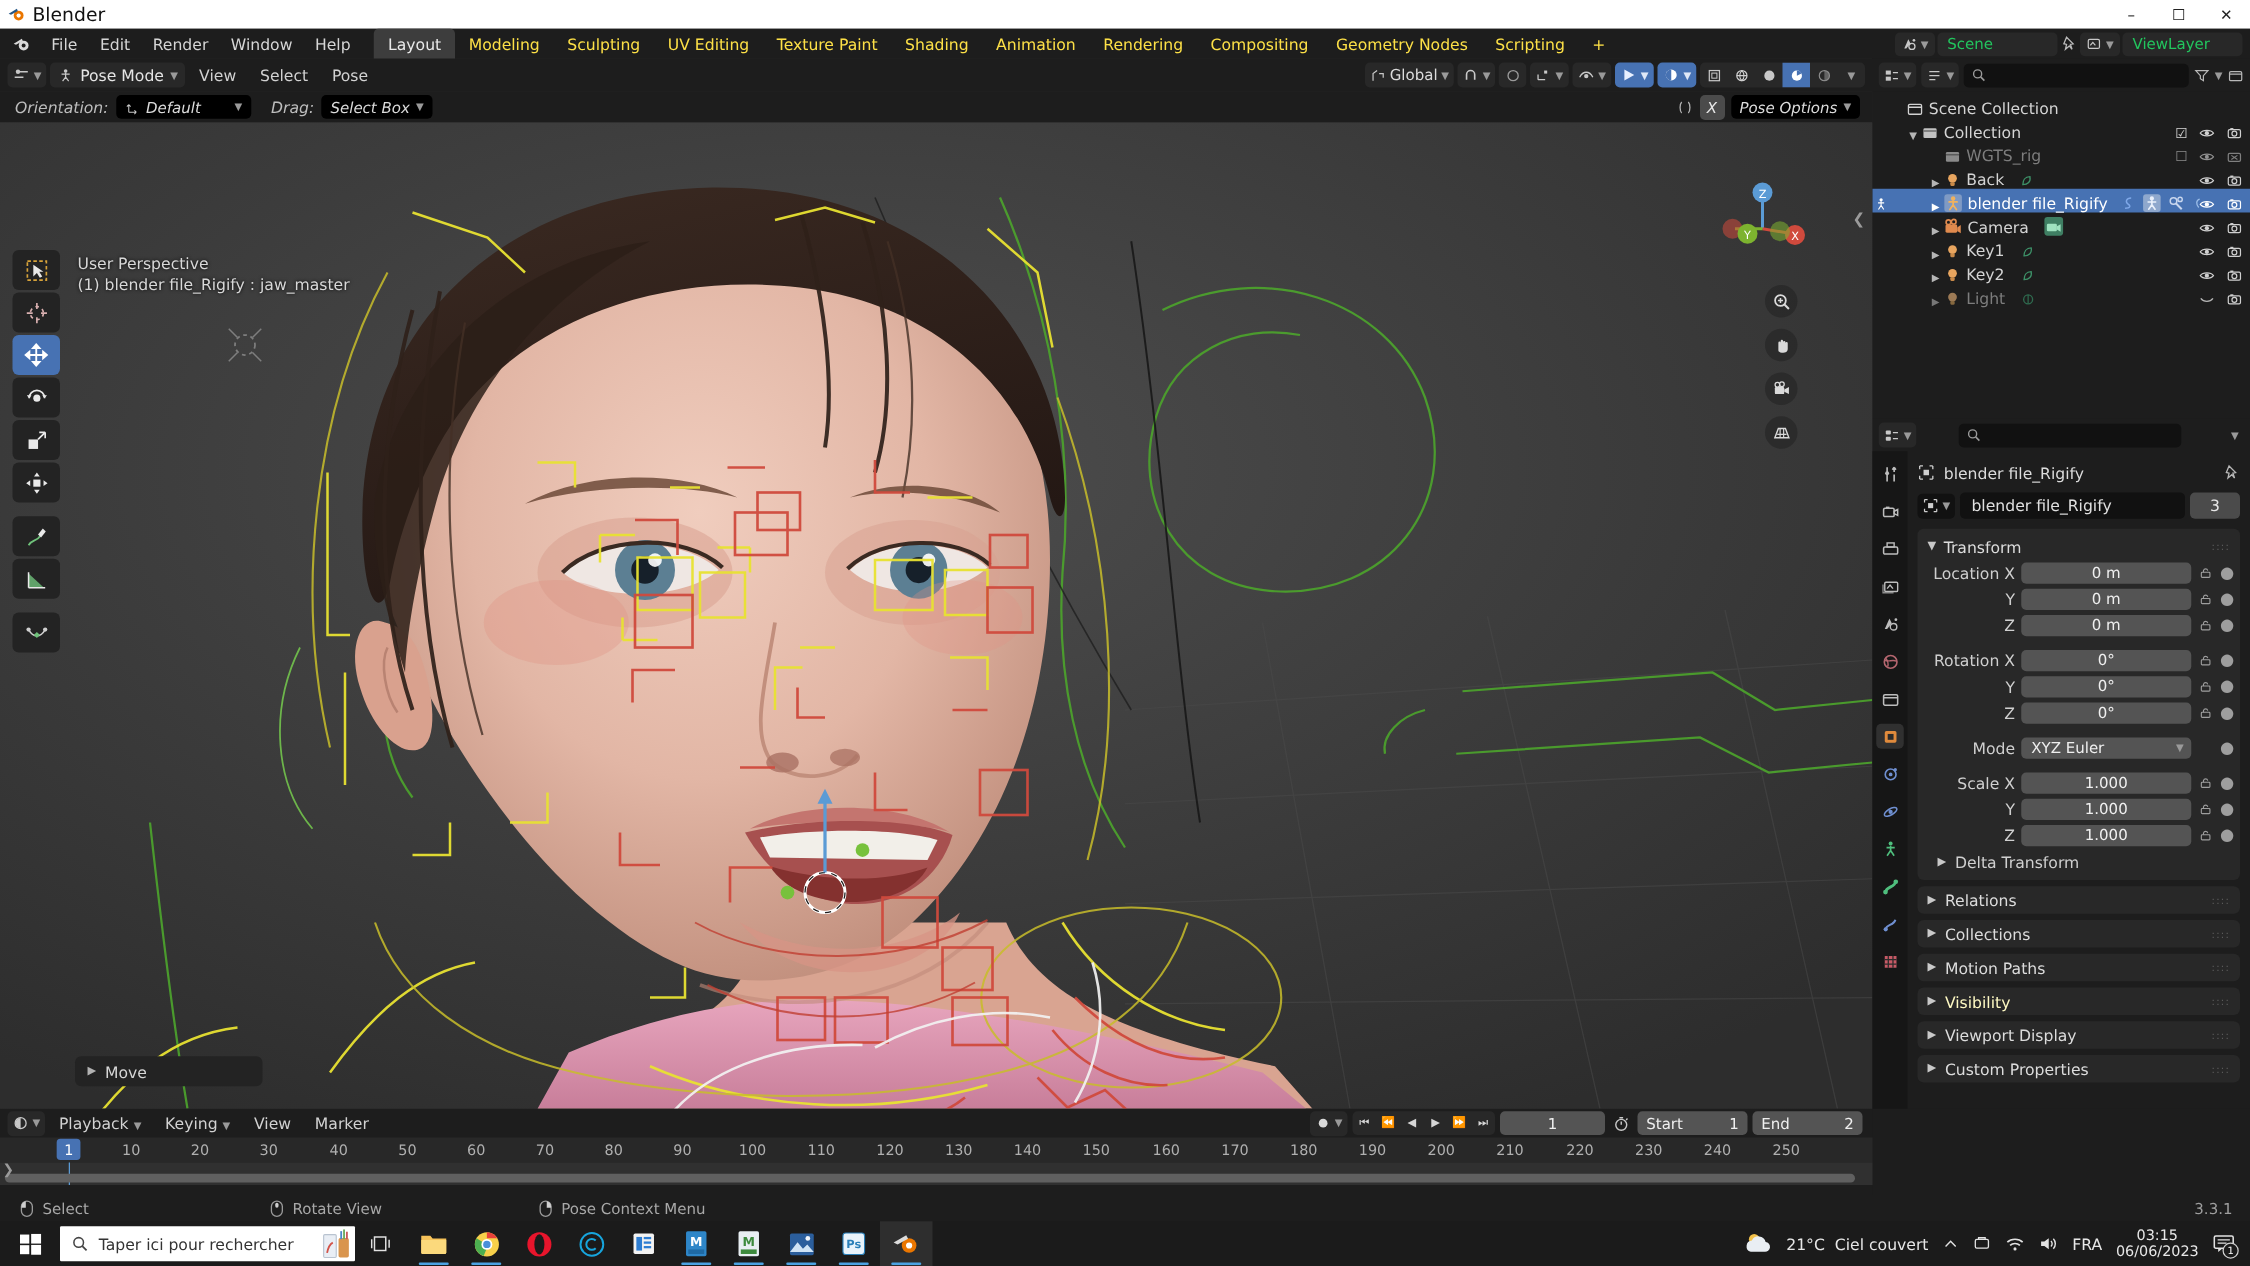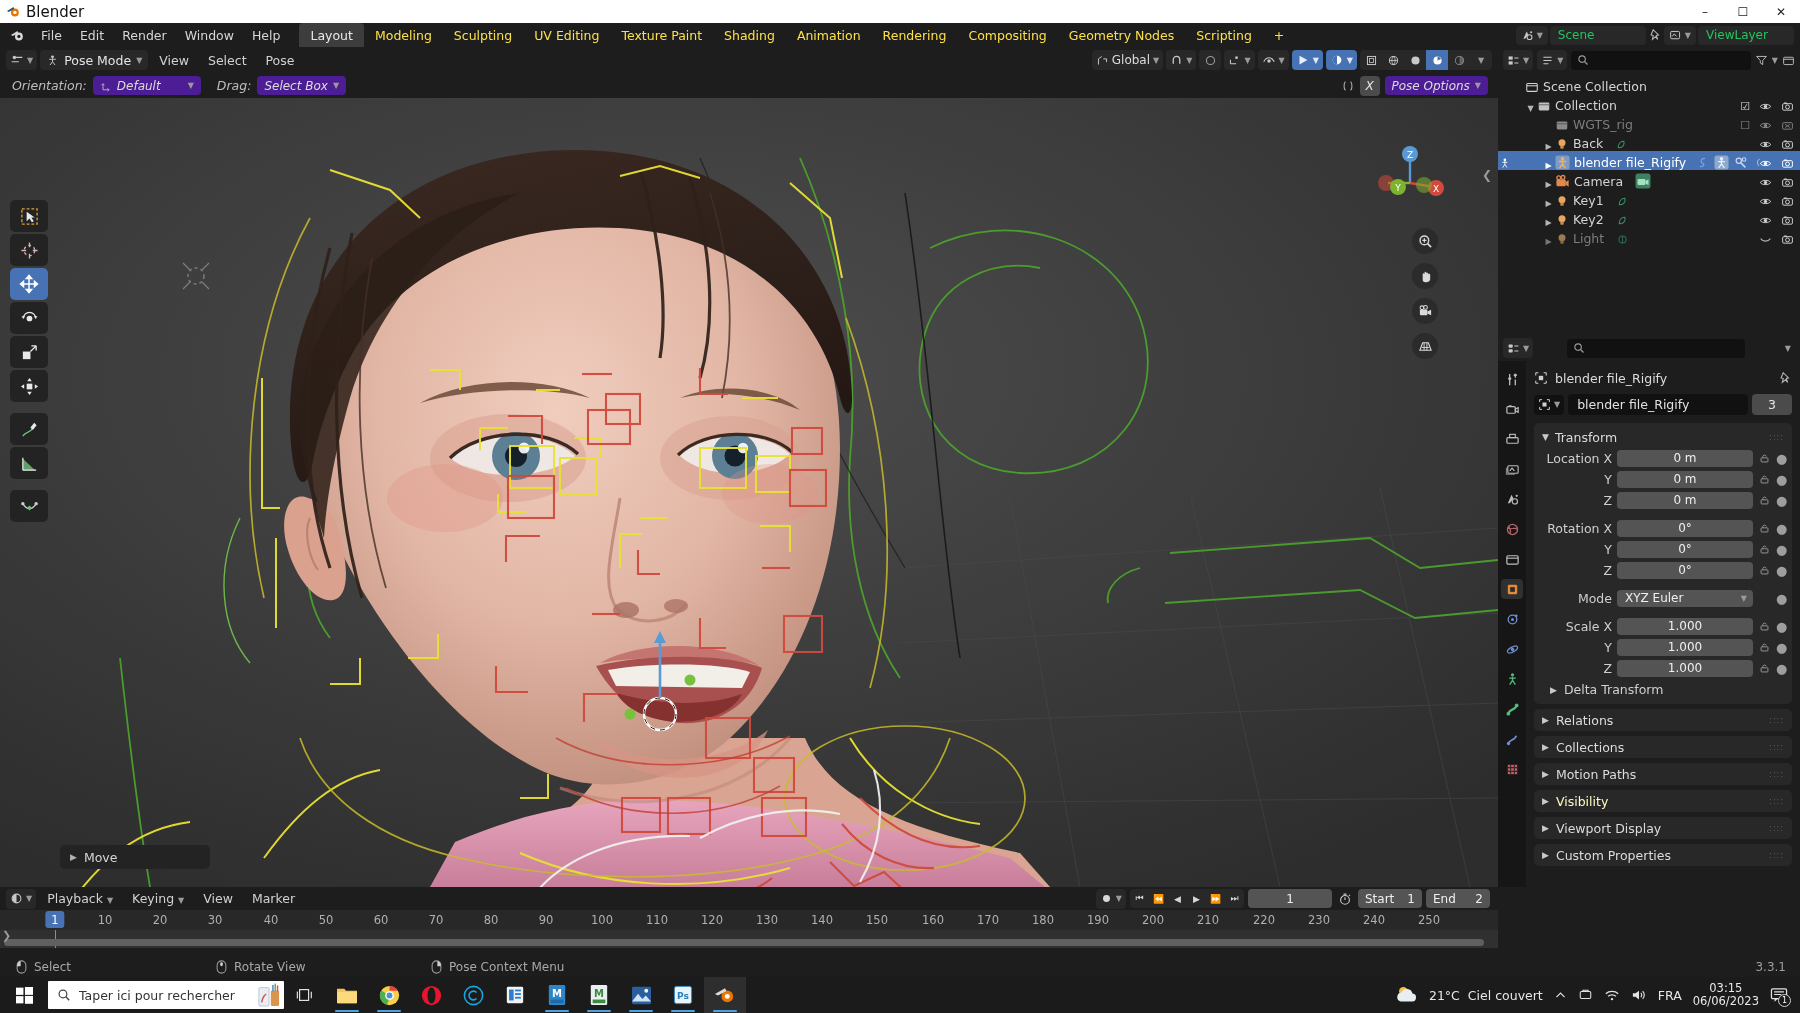--- a/index.html
+++ b/index.html
@@ -48,21 +48,21 @@
     display:flex; align-items:center; padding-left:6px; gap:3px;
   }
   .vp-header2 {
     position:absolute; left:0; top:26px; width:1498px; height:25px; background:#1d1d1d;
     display:flex; align-items:center; padding-left:12px; gap:6px;font-style:italic;
   }
   .mode-sel { background:#282828; border-radius:4px; height:20px; display:flex; align-items:center;
               padding:0 6px; gap:5px; min-width:100px; }
   .hdr-menu { padding: 2px 8px; color:#d2d2d2; font-size:12.5px; border-radius:3px; }
   .lbl-sm { color:#bdbdbd; font-size:12.5px; }
-  .drop-sm { background:#4c1d95; border-radius:4px; height:19px; display:flex; align-items:center;
+  .drop-sm { background:#000000; border-radius:4px; height:19px; display:flex; align-items:center;
              padding:0 7px; gap:5px; color:#dcdcdc; font-size:12px; }
   .vp-right { margin-left:auto; display:flex; align-items:center; gap:3px; padding-right:6px; }
   .seg { display:flex; background:#282828; border-radius:4px; overflow:hidden; height:20px; align-items:center; }
   .seg .cell { width:22px; height:20px; display:flex; align-items:center; justify-content:center; }
   .seg .cell.on { background:#4772b3; }
   .btn-sq { background:#282828; border-radius:4px; height:20px; min-width:22px;
             display:flex; align-items:center; justify-content:center; padding:0 4px; gap:3px;}
   .btn-sq.on { background:#4772b3; }
 
   
@@ -133,21 +133,21 @@
 
   
   .timeline { position:absolute; left:0; top:887px; width:1498px; height:69px; background:#1d1d1d; }
   .tl-header { height:23px; display:flex; align-items:center; padding-left:6px; gap:3px; }
   .tl-right { margin-left:auto; display:flex; align-items:center; gap:4px; padding-right:8px; }
   .tl-transport { display:flex; background:#282828; border-radius:4px; height:19px; align-items:center; }
   .tl-transport .tb { width:19px; height:19px; display:flex; align-items:center; justify-content:center;
                       color:#d6d6d6; font-size:9px; }
   .frame-field { background:#545454; border-radius:4px; height:19px; width:84px; display:flex;
                  align-items:center; justify-content:center; color:#efefef; font-size:12px; }
-  .se-field { background:#545454; border-radius:4px; height:19px; width:64px; display:flex;
+  .se-field { background:#545454; border-radius:4px; height:19px; width:88px; display:flex;
               align-items:center; padding:0 7px; color:#efefef; font-size:12px; }
   .se-field .v { margin-left:auto; }
   .tl-ruler { position:relative; height:20px; background:#282828; }
   .tick { position:absolute; top:3px; color:#b0b0b0; font-size:11.5px; transform:translateX(-50%); }
   .cfra { position:absolute; top:1px; height:17px; background:#4772b3; border-radius:3px;
           color:#fff; font-size:11.5px; display:flex; align-items:center; justify-content:center;
           padding:0 6px; transform:translateX(-50%); }
   .tl-body { position:relative; height:18px; background:#303030; }
   .playhead { position:absolute; top:0; bottom:0; width:1px; background:#5b9bd5; }
   .tl-scroll { position:absolute; left:4px; right:14px; bottom:2px; height:7px;
@@ -575,20 +575,24 @@
           <circle cx="630" cy="616" r="5.5" fill="#77c13c"></circle>
           <circle cx="690" cy="582" r="5.5" fill="#77c13c"></circle>
         </g>
 
         <g transform="translate(196,178)" opacity="0.8">
           <circle cx="0" cy="0" r="8" fill="none" stroke="#8e8e8e" stroke-width="1.4" stroke-dasharray="3 3"></circle>
           <path d="M-13 -13 L-6 -6 M13 -13 L6 -6 M-13 13 L-6 6 M13 13 L6 6" stroke="#8e8e8e" stroke-width="1.2"></path>
         </g>
       </svg>
 
+      <div class="vp-overlay-text">
+        <div>User Perspective</div>
+        <div>(1) blender file_Rigify : jaw_master</div>
+      </div>
 
       <div class="toolbar-left">
         <div class="tool-btn">
           <svg width="19" height="19" viewBox="0 0 20 20">
               <rect x="2" y="2" width="16" height="16" fill="none" stroke="#d6a23a" stroke-width="1.4" stroke-dasharray="3 2"></rect>
               <path d="M7 5 L7 15 L10 12 L12.5 16 L14.5 15 L12 11 L15.5 11 Z" fill="#e9e9e9"></path>
             </svg>
         </div>
         <div class="tool-btn">
           <svg width="19" height="19" viewBox="0 0 20 20">

